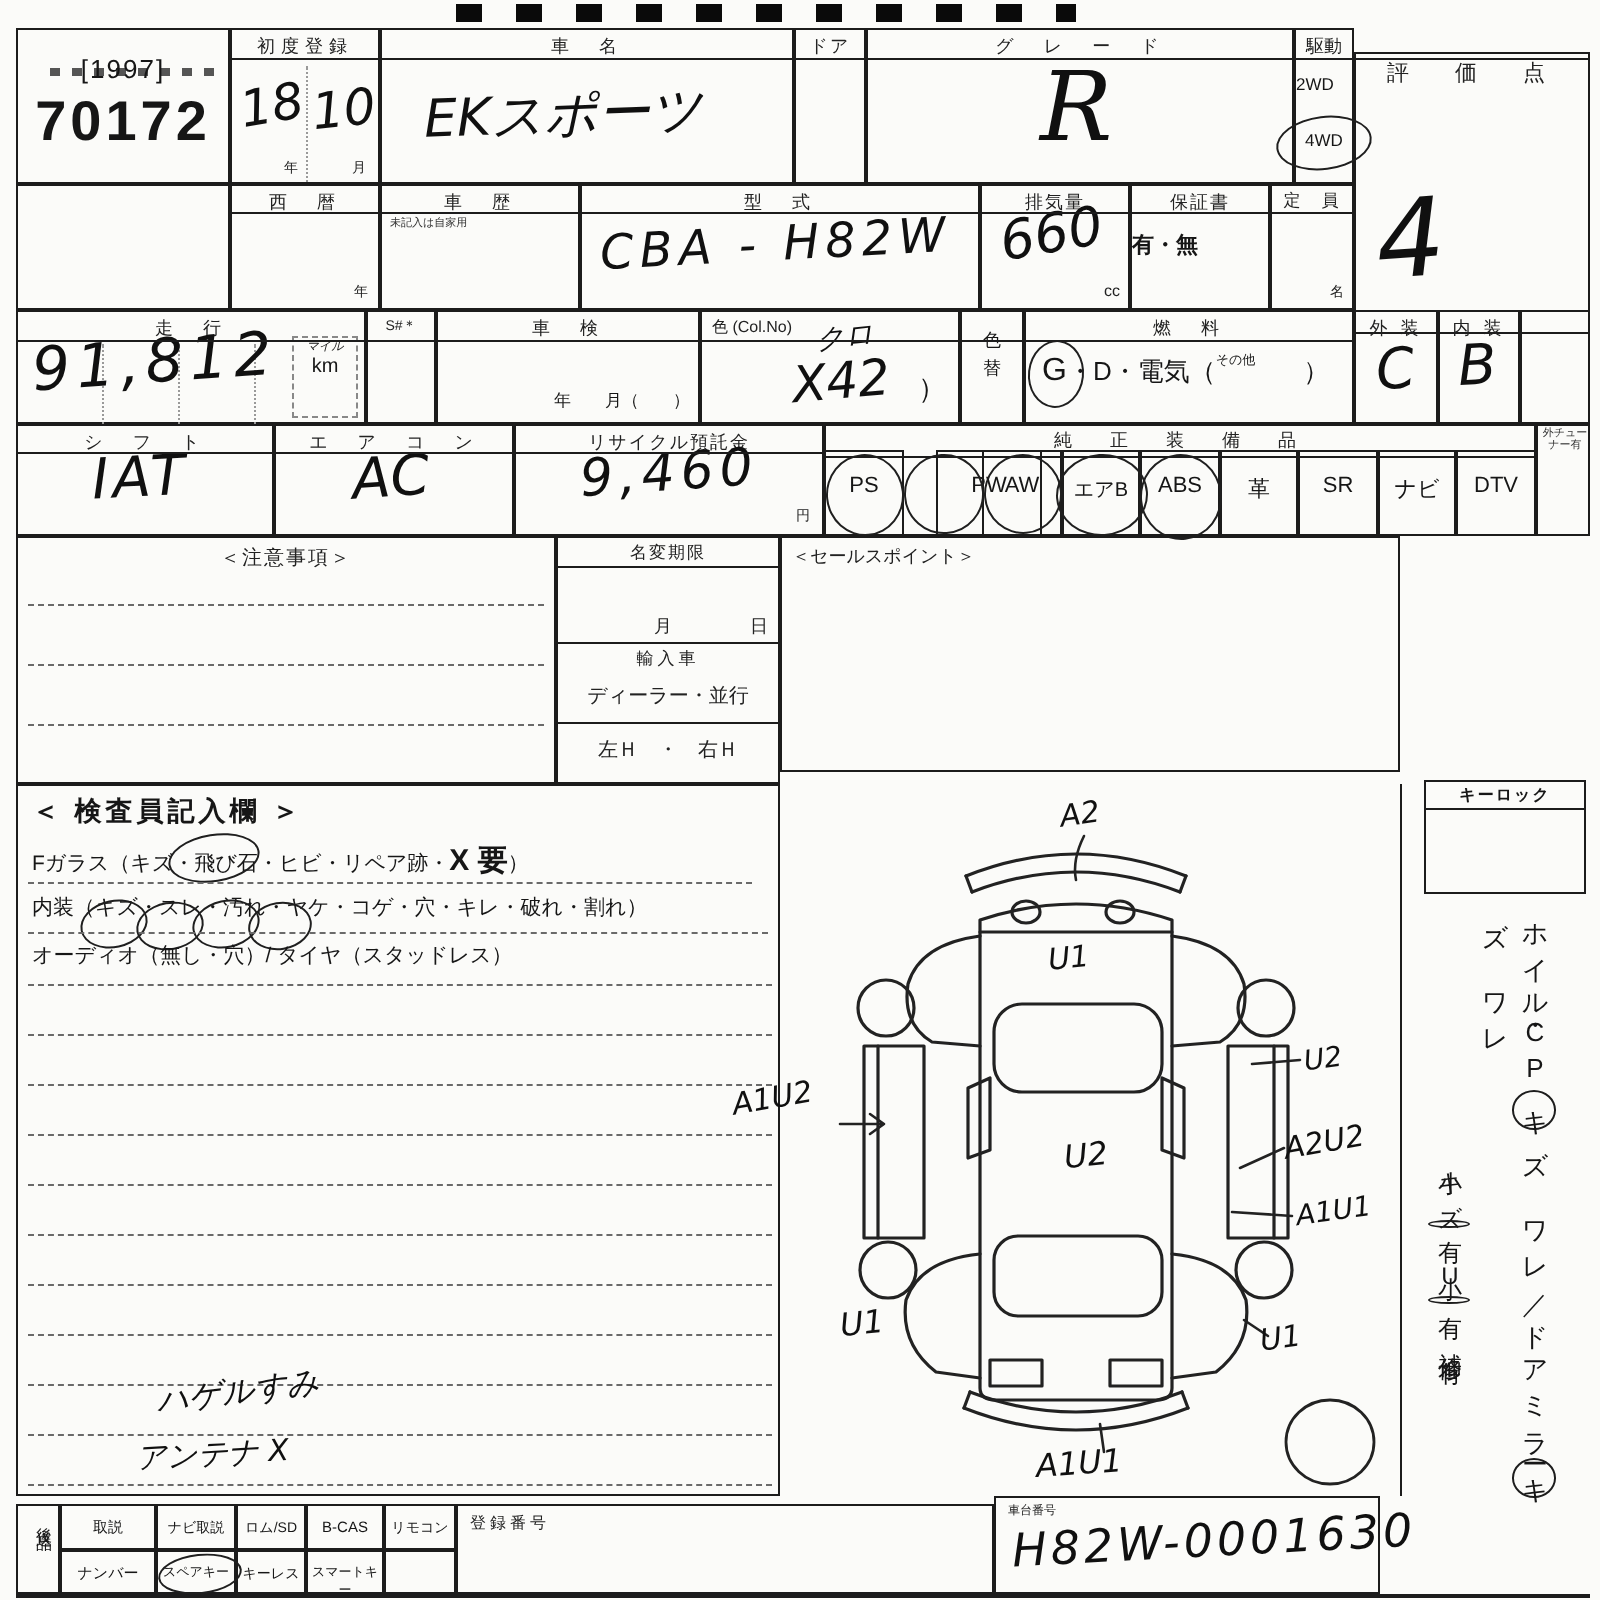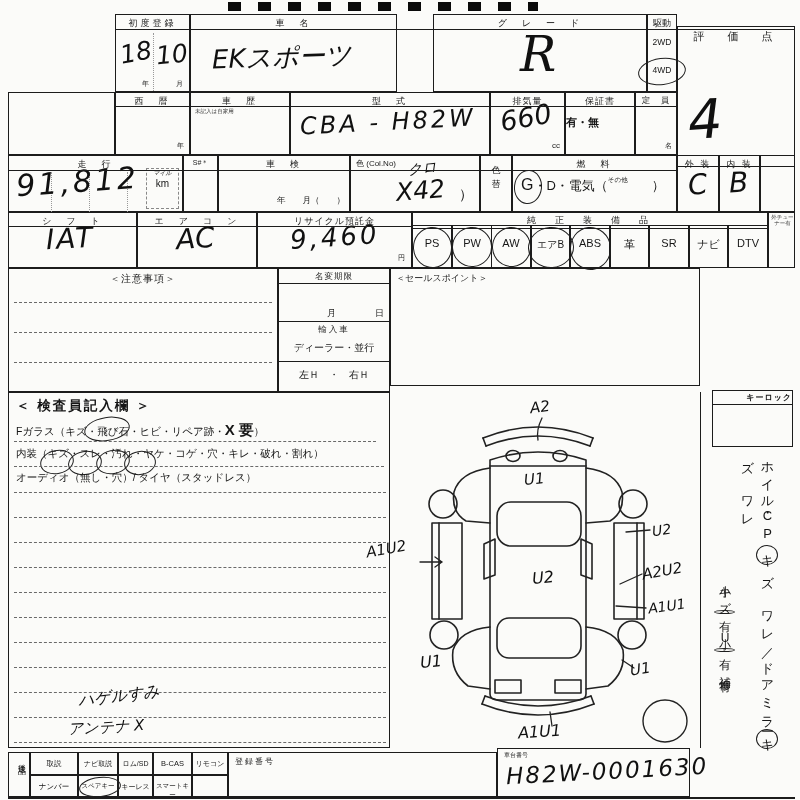--- a/index.html
+++ b/index.html
@@ -26,44 +26,52 @@
   svg{position:absolute;overflow:visible;}
   .ann{z-index:6;}
 </style>
 </head>
 <body>
 
 <div class="sheet">
 
   <div class="titleclip"></div>
 
+  <div class="bx" style="left:8px;top:14px;width:107px;height:78px">
+    <div class="lotgarble"></div>
+    <div style="position:absolute;left:0;top:12px;width:100%;text-align:center;font-size:13px;letter-spacing:1px">[1997]</div>
+    <div style="position:absolute;left:0;top:30px;width:100%;text-align:center;font-size:28px;font-weight:bold;letter-spacing:2px">70172</div>
+  </div>
 
   <div class="bx" style="left:115px;top:14px;width:75px;height:78px">
     <div class="hd" style="top:2px">初度登録</div>
     <div class="dotv" style="left:37px;top:18px;height:58px"></div>
     <div class="sm" style="left:26px;top:64px">年</div>
     <div class="sm" style="left:60px;top:64px">月</div>
   </div>
   <div class="hw" style="left:120px;top:38px;font-size:25px;transform:rotate(-10deg)">18</div>
   <div class="hw" style="left:156px;top:40px;font-size:25px;transform:rotate(-6deg)">10</div>
 
   <div class="bx" style="left:190px;top:14px;width:207px;height:78px">
     <div class="hd" style="top:2px">車　名</div>
   </div>
   <div class="hw" style="left:212px;top:40px;font-size:26px;transform:rotate(-2deg)">EKスポーツ</div>
 
+  <div class="bx" style="left:397px;top:14px;width:36px;height:78px">
+    <div class="hd" style="top:2px;letter-spacing:1px">ドア</div>
+  </div>
 
   <div class="bx" style="left:433px;top:14px;width:214px;height:78px">
     <div class="hd" style="top:2px">グ　レ　ー　ド</div>
   </div>
   <div class="hw" style="left:520px;top:26px;font-size:48px;font-family:'DejaVu Serif',serif">R</div>
 
   <div class="bx" style="left:647px;top:14px;width:30px;height:78px">
     <div class="hd" style="top:2px;letter-spacing:0">駆動</div>
-    <div style="position:absolute;top:22px;width:100%;text-align:center;font-size:8.5px">2WD</div>
+    <div style="position:absolute;top:22px;width:100%;font-size:8.5px">2WD</div>
     <div style="position:absolute;top:50px;width:100%;text-align:center;font-size:8.5px">4WD</div>
   </div>
   <div class="oval" style="left:638px;top:58px;width:46px;height:25px;transform:rotate(-7deg);z-index:5"></div>
 
   <div class="bx" style="left:677px;top:26px;width:118px;height:141px">
     <div class="hd" style="top:2px;font-size:11px;letter-spacing:6px">評　価　点</div>
   </div>
   <div class="hw" style="left:688px;top:88px;font-size:54px;z-index:5;transform:rotate(-4deg)">4</div>
 
   <div class="hline thin" style="left:115px;top:29px;width:680px"></div>
@@ -172,21 +180,21 @@
     <div class="sm" style="right:6px;bottom:4px">円</div>
   </div>
   <div class="hw" style="left:290px;top:222px;font-size:26px;letter-spacing:3px;transform:rotate(-4deg)">9,460</div>
 
   <div class="bx" style="left:412px;top:212px;width:356px;height:56px">
     <div class="hd" style="top:1px;letter-spacing:5px;border-bottom:1px solid #1c1c1c;padding-bottom:1px">純　正　装　備　品</div>
   </div>
   <div class="bx" style="left:412px;top:225px;width:40px;height:43px">
     <div style="position:absolute;top:11px;width:100%;text-align:center;font-size:11px">PS</div>
     </div>
-  <div class="bx" style="left:452px;top:225px;width:40px;height:43px">
+  <div class="bx" style="left:468px;top:225px;width:53px;height:43px">
     <div style="position:absolute;top:11px;width:100%;text-align:center;font-size:11px">PW</div>
     </div>
   <div class="bx" style="left:491px;top:225px;width:40px;height:43px">
     <div style="position:absolute;top:11px;width:100%;text-align:center;font-size:11px">AW</div>
     </div>
   <div class="bx" style="left:531px;top:225px;width:39px;height:43px">
     <div style="position:absolute;top:12px;width:100%;text-align:center;font-size:10px">エアB</div>
     </div>
   <div class="bx" style="left:570px;top:225px;width:40px;height:43px">
     <div style="position:absolute;top:11px;width:100%;text-align:center;font-size:11px">ABS</div>
@@ -326,21 +334,21 @@
   <div class="hw ann" style="left:652px;top:522px;font-size:14px;transform:rotate(-8deg)">U2</div>
   <div class="hw ann" style="left:366px;top:540px;font-size:15px;transform:rotate(-10deg)">A1U2</div>
   <div class="hw ann" style="left:642px;top:562px;font-size:15px;transform:rotate(-10deg)">A2U2</div>
   <div class="hw ann" style="left:532px;top:568px;font-size:16px;transform:rotate(-6deg)">U2</div>
   <div class="hw ann" style="left:648px;top:598px;font-size:14px;transform:rotate(-8deg)">A1U1</div>
   <div class="hw ann" style="left:420px;top:652px;font-size:16px;transform:rotate(-6deg)">U1</div>
   <div class="hw ann" style="left:630px;top:660px;font-size:15px;transform:rotate(-8deg)">U1</div>
   <div class="hw ann" style="left:518px;top:722px;font-size:16px;transform:rotate(-4deg)">A1U1</div>
 
   <div class="bx" style="left:712px;top:390px;width:81px;height:57px">
-    <div style="position:absolute;left:0;top:0;width:100%;text-align:right;font-size:8px;font-weight:bold;
+    <div style="position:absolute;left:0;top:0;width:100%;text-align:center;font-size:8px;font-weight:bold;
                 border-bottom:1px solid #1c1c1c;padding:1px 0;letter-spacing:1px">キーロック</div>
   </div>
 
   <div class="vtxt" style="left:738px;top:452px;height:298px;font-size:13px;letter-spacing:3px">
     <span>ホイル・CP</span><span class="cring">キ</span><span>ズ ワレ／ドアミラー</span><span class="cring">キ</span><span>ズ ワレ</span>
   </div>
   <div class="vtxt" style="left:714px;top:576px;height:170px;font-size:12px;letter-spacing:2px">
     <span>小キズ</span><span class="cring">有</span><span>　小U</span><span class="cring">有</span><span>　補修有</span>
   </div>
 

